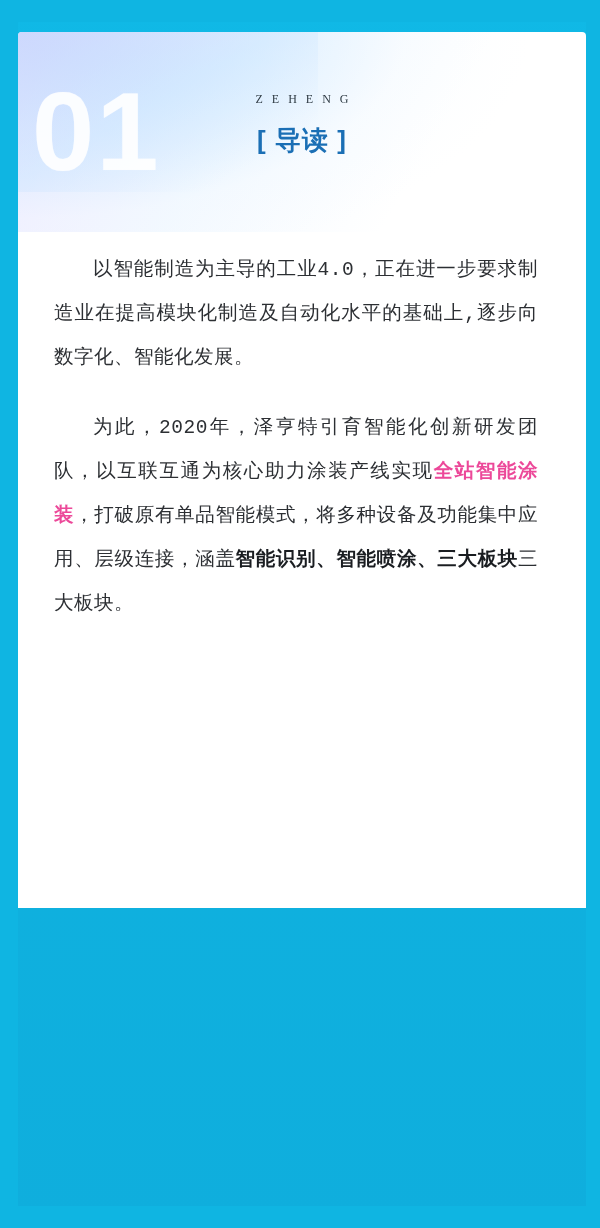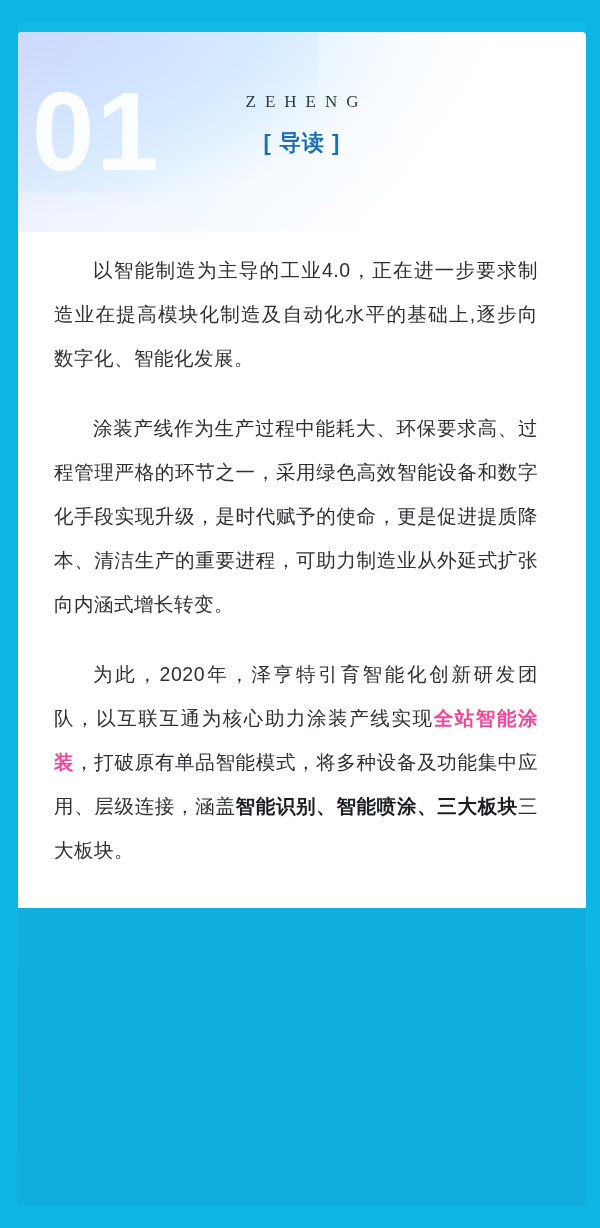--- a/index.html
+++ b/index.html
@@ -92,30 +92,30 @@
 
   
   .header {
     position: absolute;
     left: 0;
     top: 60px;
     width: 568px;
     text-align: center;
   }
   .brand {
-    font-size: 17px;
+    font-size: 12px;
     letter-spacing: 9px;
     color: #2f3b44;
     font-weight: 400;
     font-family: "Liberation Serif", serif;
     padding-left: 9px;
   }
   .section-title {
     margin-top: 16px;
-    font-size: 22px;
+    font-size: 26px;
     font-weight: 700;
     color: #1b6fb5;
     letter-spacing: 1px;
     font-family: "Liberation Sans", sans-serif;
   }
 
   
   .body-text {
     position: absolute;
     left: 36px;
@@ -125,20 +125,21 @@
     font-size: 19.5px;
     line-height: 44px;
     letter-spacing: 0.5px;
     text-align: justify;
     text-justify: inter-ideograph;
     font-family: "Liberation Sans", sans-serif;
   }
   .body-text p {
     margin: 0 12px 26px 0;
     text-indent: 2em;
+    font-family: Liberation Mono, monospace;
   }
   .body-text p:last-child { margin-bottom: 0; }
   .hl {
     color: #ec4899;
     font-weight: 700;
   }
   .bold {
     font-weight: 700;
     color: #1a1d21;
   }
@@ -159,18 +160,17 @@
 
     <div class="ghost-number">01</div>
 
     <div class="header">
       <div class="brand">ZEHENG</div>
       <div class="section-title">[ 导读 ]</div>
     </div>
 
     <div class="body-text">
         <p><span>以智能制造为主导的工业4.0，正在进一步要求制造业在提高模块化制造及自动化水平的基础上,逐步向数字化、智能化发展。</span></p>
-        <p><span>涂装产线作为生产过程中能耗大、环保要求高、过程管理严格的环节之一，采用绿色高效智能设备和数字化手段实现升级，是时代赋予的使命，更是促进提质降本、清洁生产的重要进程，可助力制造业从外延式扩张向内涵式增长转变。</span></p>
         <p><span>为此，2020年，泽亨特引育智能化创新研发团队，以互联互通为核心助力涂装产线实现</span><span class="hl">全站智能涂装</span><span>，打破原有单品智能模式，将多种设备及功能集中应用、层级连接，涵盖</span><span class="bold">智能识别、智能喷涂、三大板块</span><span>三大板块。</span></p>
       </div>
   </div>
 
 </div>
 
 </body></html>

